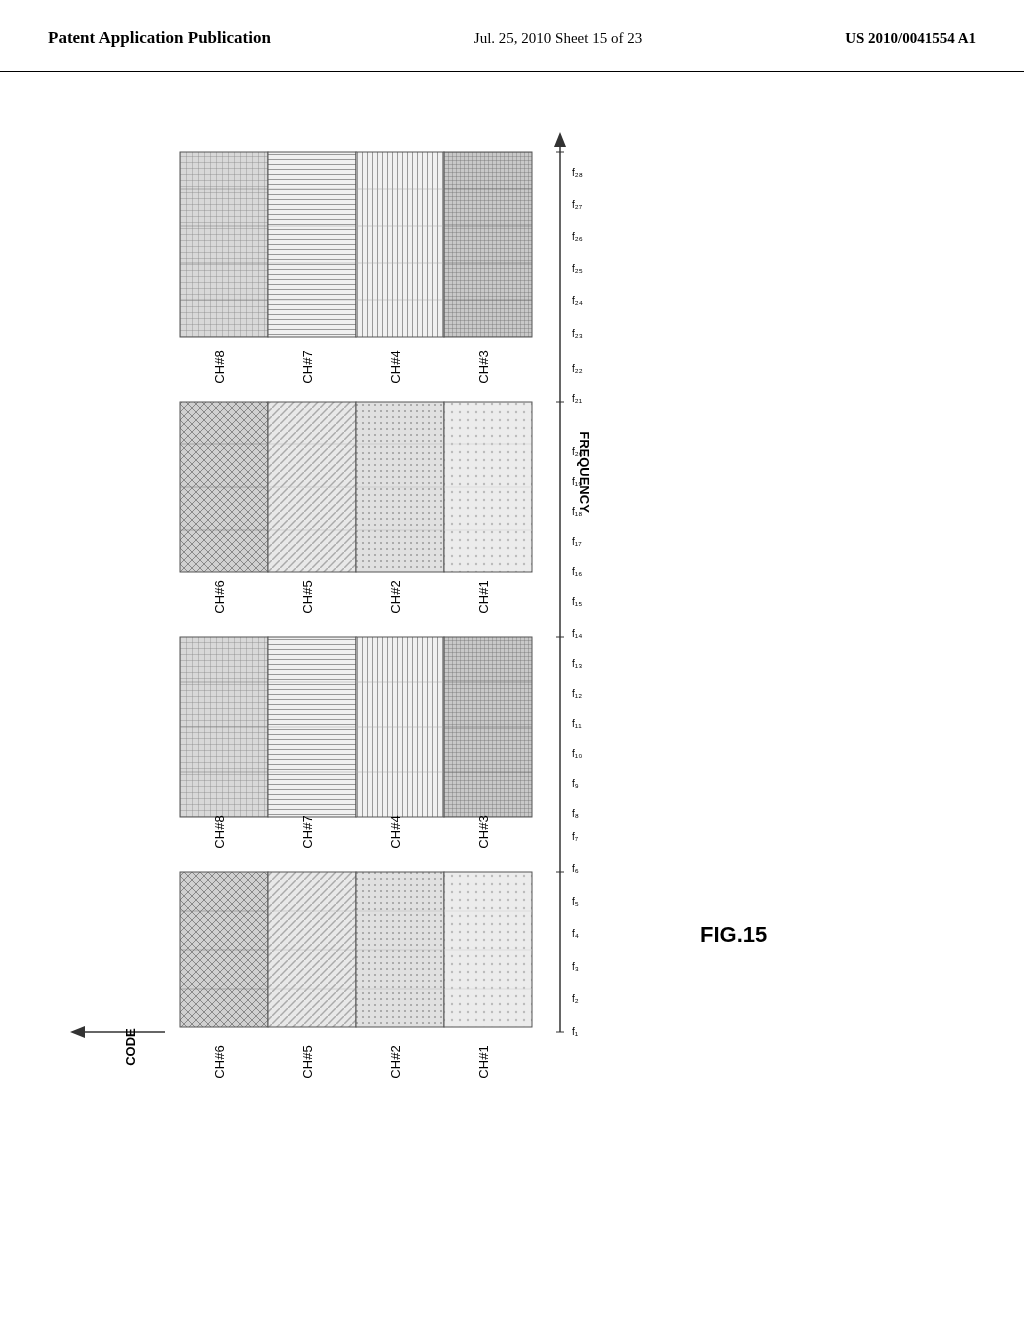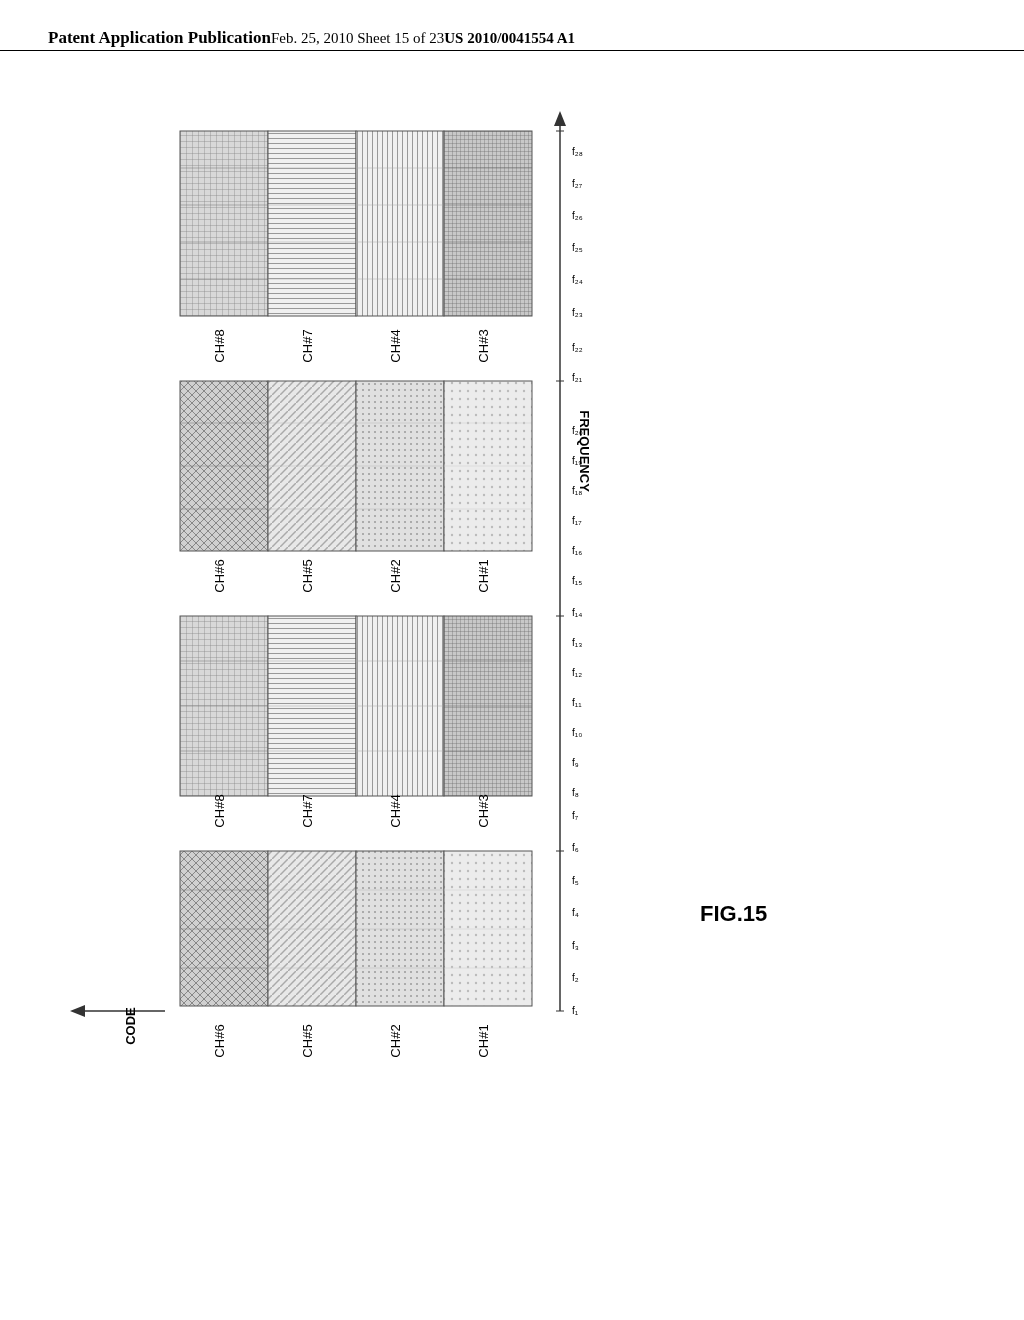--- a/index.html
+++ b/index.html
@@ -8,23 +8,23 @@
       height: 1320px;
       background: #fff;
       font-family: 'Times New Roman', Times, serif;
       overflow: hidden;
       position: relative;
     }
 
     
     .header {
       display: flex;
-      justify-content: flex-start;
+      justify-content: space-between;
       align-items: baseline;
-      padding: 28px 48px 2px 48px;
+      padding: 28px 48px 23px 48px;
       border-bottom: 1px solid #000;
     }
     .header-left {
       font-size: 17px;
       font-weight: bold;
     }
     .header-center {
       font-size: 15px;
       text-align: center;
     }
@@ -38,21 +38,21 @@
       position: relative;
       width: 100%;
       height: calc(1320px - 80px);
     }
   </style>
 </head>
 <body>
 
 <div class="header">
   <div class="header-left">Patent Application Publication</div>
-  <div class="header-center">Feb. 25, 2010    Sheet 15 of 23</div>
+  <div class="header-center">Jul. 25, 2010    Sheet 15 of 23</div>
   <div class="header-right">US 2010/0041554 A1</div>
 </div>
 
 <div class="main-content">
 
   <div style="position:absolute; left:0; top:0; width:1024px; height:1240px;">
     <svg width="1024" height="1240" xmlns="http://www.w3.org/2000/svg">
       <defs>
 
         <pattern id="pat-finegrid" x="0" y="0" width="6" height="6" patternUnits="userSpaceOnUse">

